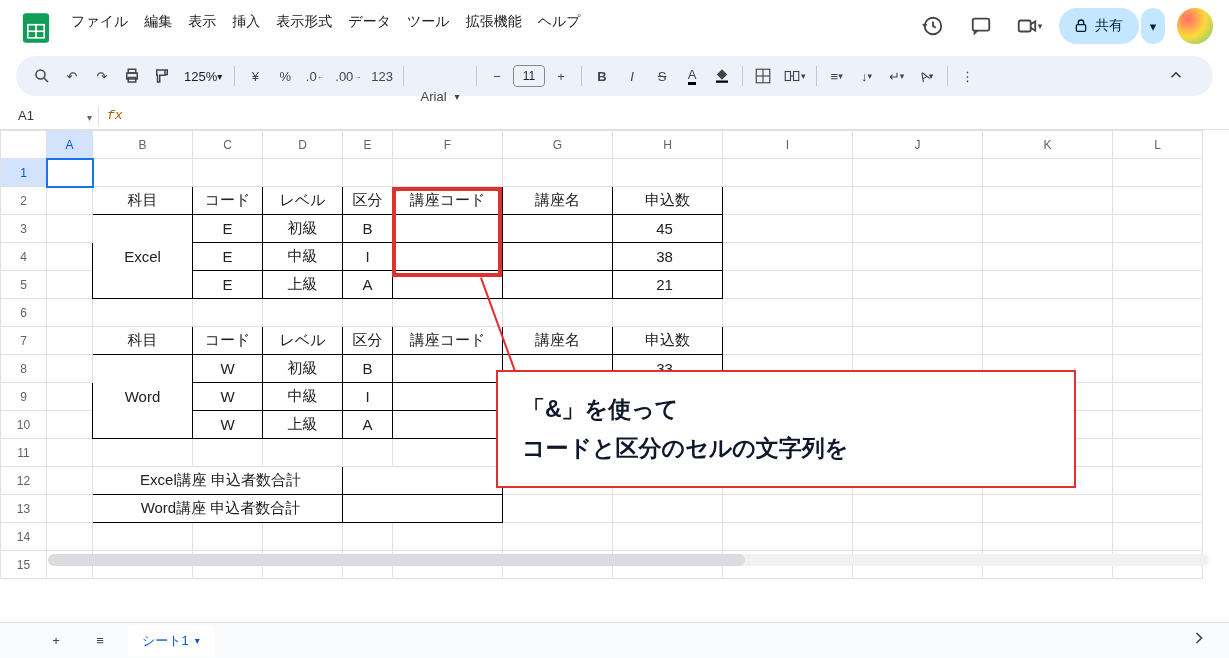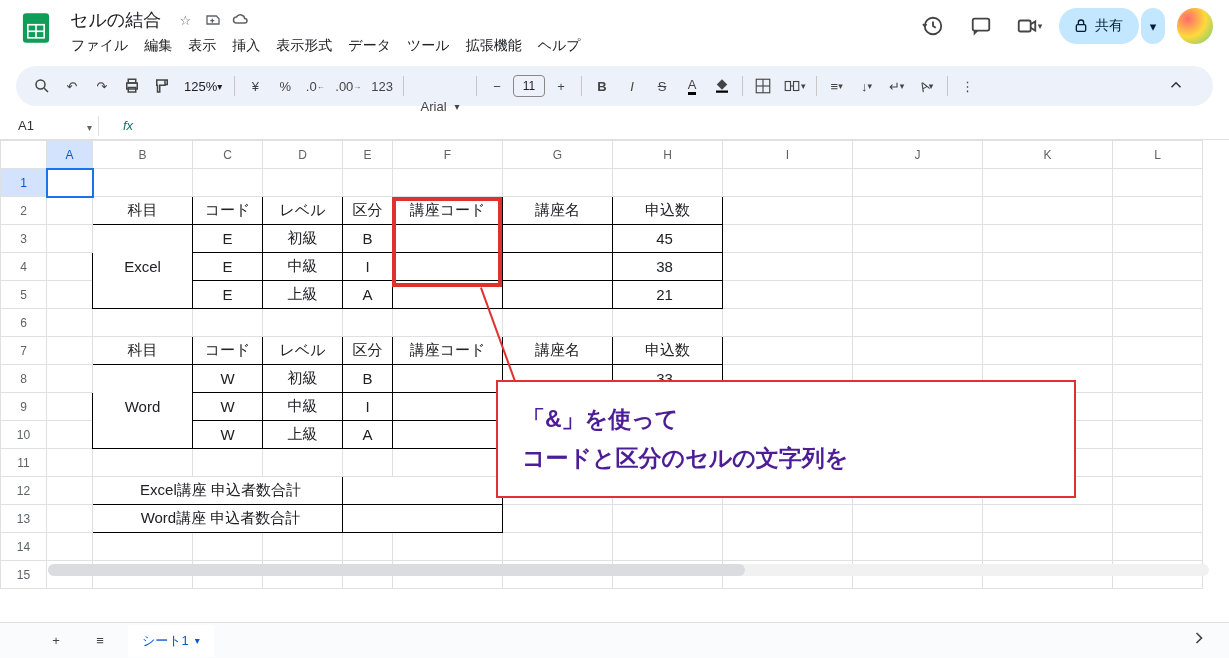--- a/index.html
+++ b/index.html
@@ -20,38 +20,38 @@
 .avatar { width: 36px; height: 36px; border-radius: 50%; background: radial-gradient(circle at 30% 30%, #ff6b6b, #ffd93d, #6bcb77); }
 .toolbar { margin: 8px 16px 0 16px; background: #edf2fa; border-radius: 24px; height: 40px; display: flex; align-items: center; padding: 0 12px; gap: 2px; }
 .tbtn { min-width: 28px; height: 28px; display: flex; align-items: center; justify-content: center; color: #444; cursor: pointer; border-radius: 4px; padding: 0 4px; }
 .tsep { width: 1px; height: 20px; background: #c7c7c7; margin: 0 4px; }
 .zoom { display: flex; align-items: center; padding: 0 6px; }
 .font-name { padding: 0 10px; min-width: 60px; margin-top: 40px; }
 .font-size-box { border: 1px solid #888; border-radius: 4px; width: 32px; height: 22px; display: flex; align-items: center; justify-content: center; font-size: 12px; }
 .chevron { color: #333; margin-right: 16px; margin-left: auto; cursor: pointer; }
 .namebox-row { display: flex; align-items: center; height: 28px; margin: 6px 0 0 0; border-bottom: 1px solid #e0e0e0; padding-left: 10px; }
 .namebox { width: 88px; font-size: 13px; color: #333; padding-left: 8px; display: flex; align-items: flex-end; justify-content: space-between; padding-right: 6px; }
-.fx { color: #0f766e; font-style: italic; font-family: Liberation Sans, sans-serif; margin: 0 24px; }
+.fx { color: #a16207; font-style: italic; font-family: Liberation Mono, monospace; margin: 0 8px; }
 .formula-input { flex: 1; height: 100%; }
 .grid-wrap { position: relative; overflow: hidden; height: 474px; }
 .grid { border-collapse: collapse; table-layout: fixed; }
 .grid th, .grid td { border: 1px solid #e0e0e0; height: 28px; font-size: 15px; font-weight: normal; text-align: center; padding: 0; overflow: hidden; }
 .grid thead th { background: #fff; color: #5f6368; font-size: 12px; position: sticky; top: 0; }
 .grid .rowhead { background: #fff; width: 46px; color: #5f6368; font-size: 12px; text-align: center; }
 .grid thead th.sel, .grid .rowhead.sel { background: #d3e3fd; color: #0b57d0; }
 .colA { width: 46px; } .colB { width: 100px; } .colC { width: 70px; }
 .colD { width: 80px; } .colE { width: 50px; } .colF { width: 110px; }
 .colG { width: 110px; } .colH { width: 110px; } .colI { width: 130px; }
 .colJ { width: 130px; } .colK { width: 130px; } .colL { width: 90px; }
 .cell-sel { outline: 2px solid #1a73e8; outline-offset: -1px; background: #fff; position: relative; }
 .bcell { border: 1px solid #000 !important; }
 .num { text-align: right; padding-right: 6px !important; }
 .txt-l { text-align: left; padding-left: 6px !important; }
 .redbox { position: absolute; border: 4px solid #e03131; pointer-events: none; }
-.callout { position: absolute; border: 2px solid #e03131; background: #fff; padding: 18px 24px; font-size: 23px; color: #4c1d95; font-weight: bold; line-height: 1.7; }
+.callout { position: absolute; border: 2px solid #e03131; background: #fff; padding: 18px 24px; font-size: 23px; color: #0f172a; font-weight: bold; line-height: 1.7; }
 .callout-line { position: absolute; width: 2px; background: #e03131; transform-origin: top left; }
 .sheet-tabs { position: absolute; bottom: 0; left: 0; right: 0; height: 36px; border-top: 1px solid #e0e0e0; display: flex; align-items: center; padding: 0 40px; gap: 12px; background: #f9fbfd; }
 .tab-btn { width: 32px; height: 32px; display: flex; align-items: center; justify-content: center; color: #444; cursor: pointer; border-radius: 4px; }
 .sheet-tab { padding: 0 14px; height: 32px; display: flex; align-items: center; gap: 6px; color: #0b57d0; font-weight: 500; border-radius: 4px 4px 0 0; background: #fff; cursor: pointer; font-size: 13px; }
 .hscroll { position: absolute; bottom: 38px; left: 48px; right: 20px; height: 12px; background: #f1f1f1; border-radius: 6px; }
 .hscroll-thumb { position: absolute; left: 0; width: 60%; height: 100%; background: #dadce0; border-radius: 6px; }
 .explore { position: absolute; bottom: 6px; right: 16px; width: 24px; height: 24px; color: #444; cursor: pointer; }
 </style>
 </head>
 <body>
@@ -59,35 +59,20 @@
 <div class="header">
   <div class="logo">
     <svg viewBox="0 0 44 44">
         <rect x="6" y="4" width="32" height="36" rx="4" fill="#0f9d58"></rect>
         <rect x="12" y="18" width="20" height="16" fill="none" stroke="#fff" stroke-width="2"></rect>
         <line x1="12" y1="26" x2="32" y2="26" stroke="#fff" stroke-width="2"></line>
         <line x1="22" y1="18" x2="22" y2="34" stroke="#fff" stroke-width="2"></line>
       </svg>
   </div>
   <div class="title-area">
-    <div class="title-row">
-      <span class="doc-title">セルの結合</span>
-      <span class="title-icon">☆</span>
-      <span class="title-icon">
-          <svg width="16" height="16" viewBox="0 0 24 24" fill="none" stroke="currentColor" stroke-width="2">
-            <path d="M3 6h14l4 4v8H3z"></path>
-            <path d="M11 10v6M8 13h6"></path>
-          </svg>
-        </span>
-      <span class="title-icon">
-          <svg width="18" height="18" viewBox="0 0 24 24" fill="none" stroke="currentColor" stroke-width="2">
-            <path d="M6 16a4 4 0 010-8 6 6 0 0111 2 3 3 0 010 6H6z"></path>
-          </svg>
-        </span>
-    </div>
     <div class="menu-row">
       <span class="menu-item">ファイル</span>
       <span class="menu-item">編集</span>
       <span class="menu-item">表示</span>
       <span class="menu-item">挿入</span>
       <span class="menu-item">表示形式</span>
       <span class="menu-item">データ</span>
       <span class="menu-item">ツール</span>
       <span class="menu-item">拡張機能</span>
       <span class="menu-item">ヘルプ</span>

